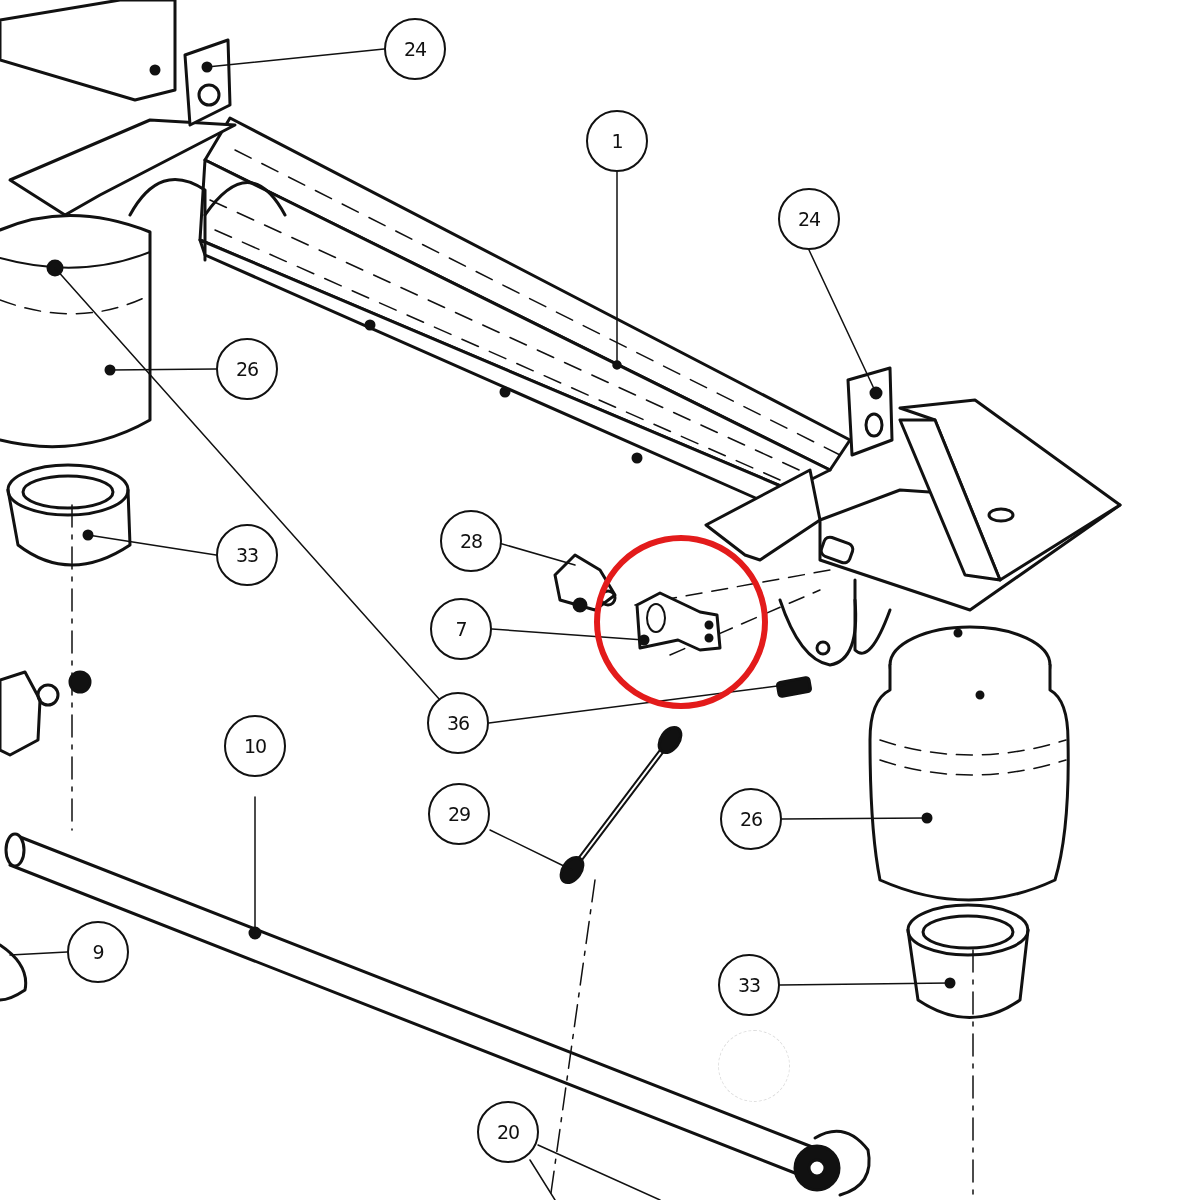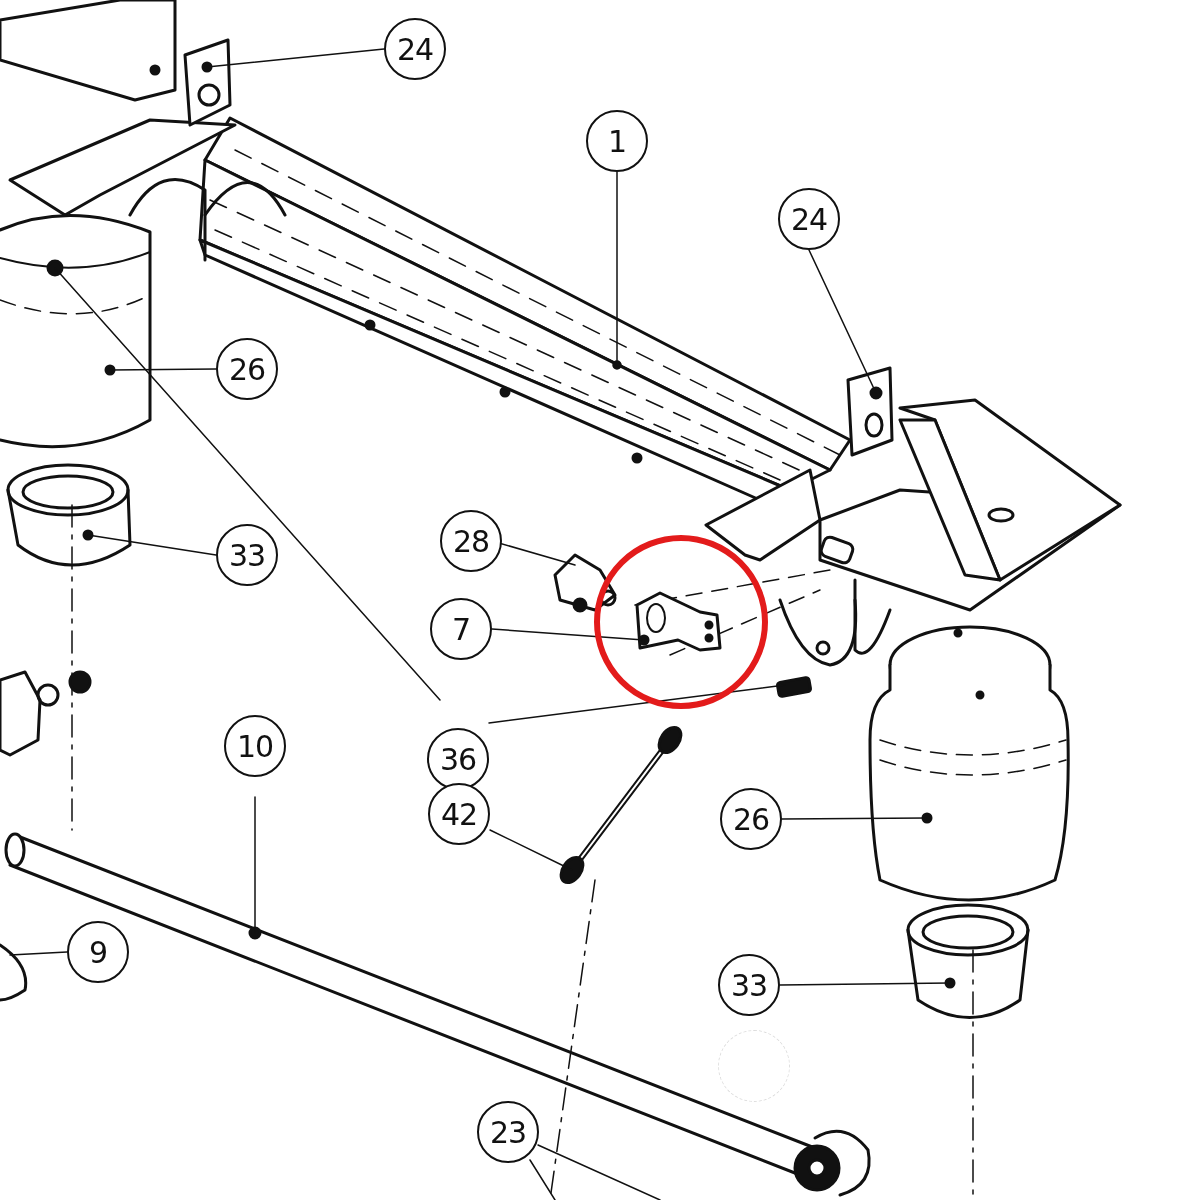--- a/index.html
+++ b/index.html
@@ -1,19 +1,19 @@
 <!DOCTYPE html>
 <html><head>
 <meta charset="utf-8">
 <style>
   html,body{margin:0;padding:0;background:#ffffff;}
   body{width:1200px;height:1200px;overflow:hidden;position:relative;font-family:"Liberation Sans",sans-serif;}
   #diagram{position:absolute;left:0;top:0;width:1200px;height:1200px;}
   .balloon{position:absolute;width:62px;height:62px;border:2px solid #111;border-radius:50%;background:#fff;
-    display:flex;align-items:center;justify-content:center;font-size:30px;color:#111;box-sizing:border-box;
+    display:flex;align-items:center;justify-content:center;font-size:19px;color:#111;box-sizing:border-box;
     font-family:"DejaVu Sans",sans-serif;letter-spacing:-1px;cursor:pointer;}
   .ghost{position:absolute;width:70px;height:70px;border:1px dashed #ddd;border-radius:50%;}
 </style>
 </head>
 <body>
 
 <div id="diagram">
 <svg width="1200" height="1200" viewBox="0 0 1200 1200" fill="none" stroke="#111" stroke-width="3" stroke-linejoin="round" stroke-linecap="round">
 
   <g>
@@ -162,20 +162,20 @@
 
 <div class="ghost" style="left:718px;top:1030px;"></div>
 
 <div class="balloon" style="left:384px;top:18px;">24</div>
 <div class="balloon" style="left:586px;top:110px;">1</div>
 <div class="balloon" style="left:778px;top:188px;">24</div>
 <div class="balloon" style="left:216px;top:338px;">26</div>
 <div class="balloon" style="left:216px;top:524px;">33</div>
 <div class="balloon" style="left:440px;top:510px;">28</div>
 <div class="balloon" style="left:430px;top:598px;">7</div>
-<div class="balloon" style="left:427px;top:728px;">36</div>
+<div class="balloon" style="left:427px;top:692px;">36</div>
 <div class="balloon" style="left:224px;top:715px;">10</div>
-<div class="balloon" style="left:428px;top:783px;">42</div>
+<div class="balloon" style="left:428px;top:783px;">29</div>
 <div class="balloon" style="left:720px;top:788px;">26</div>
 <div class="balloon" style="left:67px;top:921px;">9</div>
 <div class="balloon" style="left:718px;top:954px;">33</div>
-<div class="balloon" style="left:477px;top:1101px;">23</div>
+<div class="balloon" style="left:477px;top:1101px;">20</div>
 </div>
 
 </body></html>

